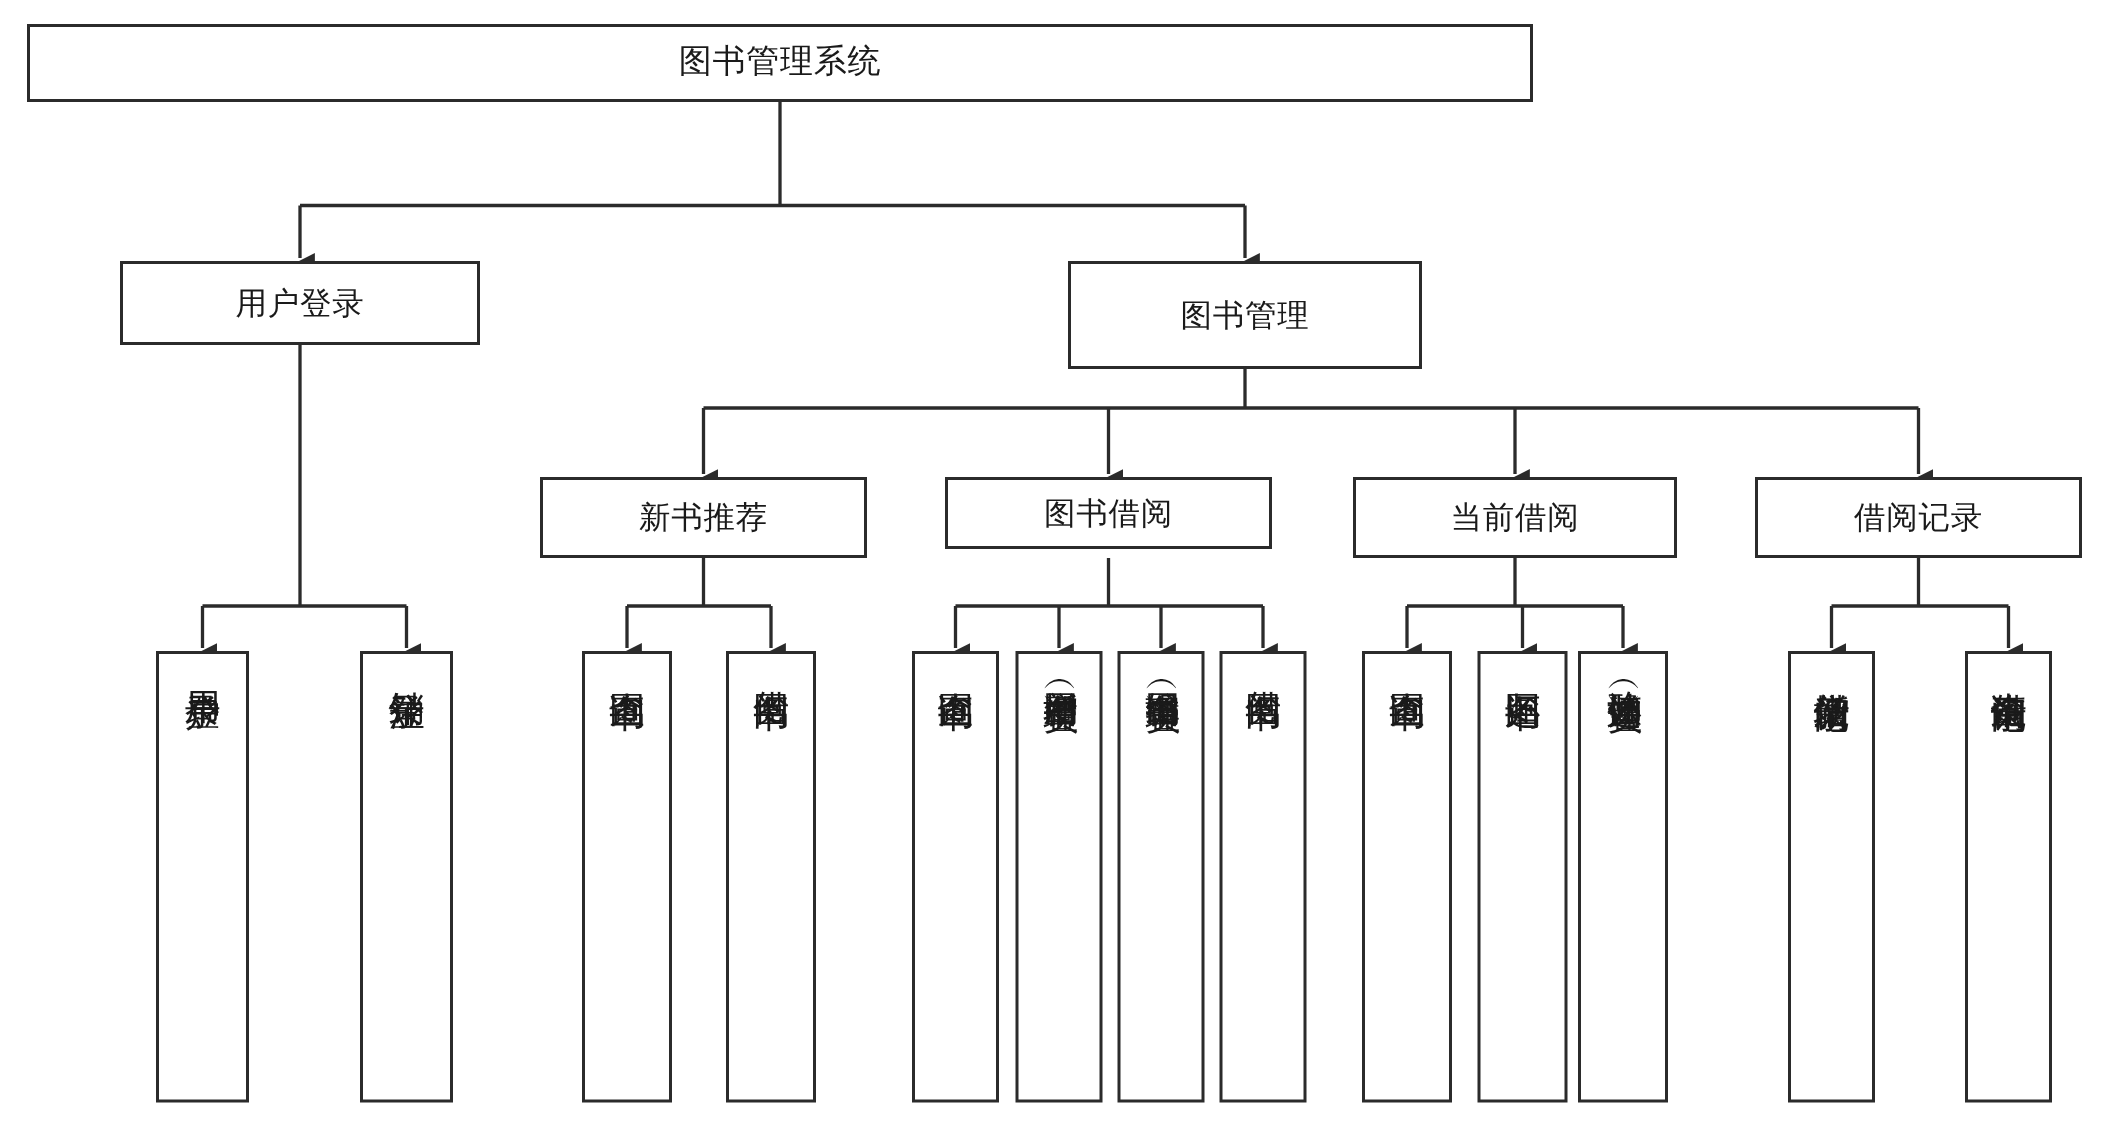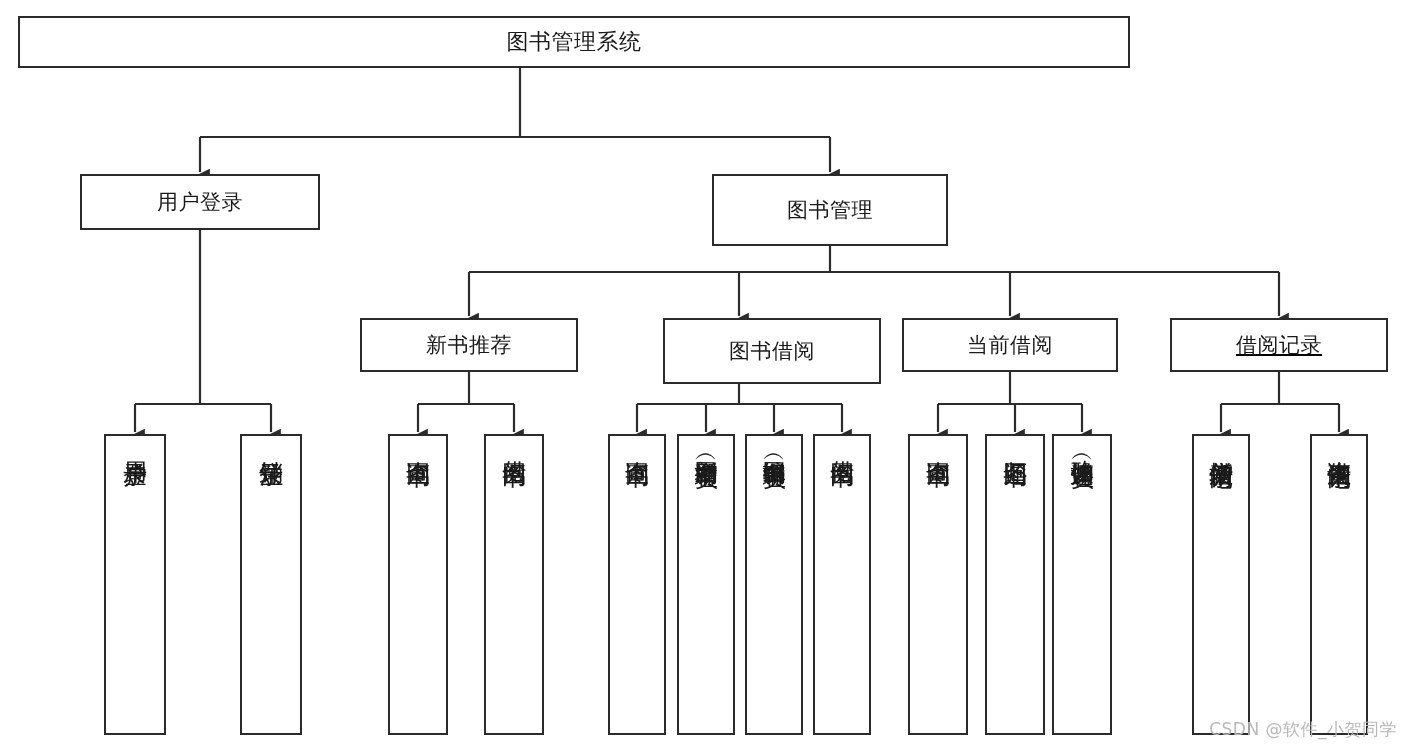--- a/index.html
+++ b/index.html
@@ -115,39 +115,39 @@
         <path d="M1015,404 L1015,432" marker-end="url(#arrowhead)"></path>
         <path d="M1082,404 L1082,432" marker-end="url(#arrowhead)"></path>
         <path d="M1279,372 L1279,404"></path>
         <path d="M1221,404 L1339,404"></path>
         <path d="M1221,404 L1221,432" marker-end="url(#arrowhead)"></path>
         <path d="M1339,404 L1339,432" marker-end="url(#arrowhead)"></path>
       </g>
   </svg>
 
   <div id="nodes-layer">
-      <div class="node root" style="left: 18px; top: 16px; width: 1112px; height: 52px;">
+      <div class="node root" style="left: 18px; top: 16px; width: 1004px; height: 52px;">
         <span class="label">图书管理系统</span>
       </div>
       <div class="node" style="left: 80px; top: 174px; width: 240px; height: 56px;">
         <span class="label">用户登录</span>
       </div>
       <div class="node" style="left: 712px; top: 174px; width: 236px; height: 72px;">
         <span class="label">图书管理</span>
       </div>
       <div class="node" style="left: 360px; top: 318px; width: 218px; height: 54px;">
         <span class="label">新书推荐</span>
       </div>
-      <div class="node" style="left: 630px; top: 318px; width: 218px; height: 66px; margin-left: 33px;">
+      <div class="node" style="left: 630px; top: 318px; width: 218px; height: 48px;">
         <span class="label">图书借阅</span>
       </div>
       <div class="node" style="left: 902px; top: 318px; width: 216px; height: 54px; align-items: center;">
         <span class="label">当前借阅</span>
       </div>
-      <div class="node" style="left: 1170px; top: 318px; width: 218px; height: 54px; text-decoration: underline;">
+      <div class="node" style="left: 1170px; top: 318px; width: 218px; height: 54px;">
         <span class="label">借阅记录</span>
       </div>
       <div class="node vertical" style="left: 104px; top: 434px; width: 62px; height: 301px;">
         <span class="label">用户登录</span>
       </div>
       <div class="node vertical" style="left: 240px; top: 434px; width: 62px; height: 301px;">
         <span class="label">注销登录</span>
       </div>
       <div class="node vertical" style="left: 388px; top: 434px; width: 60px; height: 301px;">
         <span class="label">查询图书</span>
@@ -177,14 +177,13 @@
         <span class="label">确认归还（管理员）</span>
       </div>
       <div class="node vertical" style="left: 1192px; top: 434px; width: 58px; height: 301px;">
         <span class="label">新增借阅记录</span>
       </div>
       <div class="node vertical" style="left: 1310px; top: 434px; width: 58px; height: 301px;">
         <span class="label">查询借阅记录</span>
       </div>
     </div>
 
-  <div id="watermark">CSDN @软件_小贺同学</div>
 </div>
 
 </body></html>

